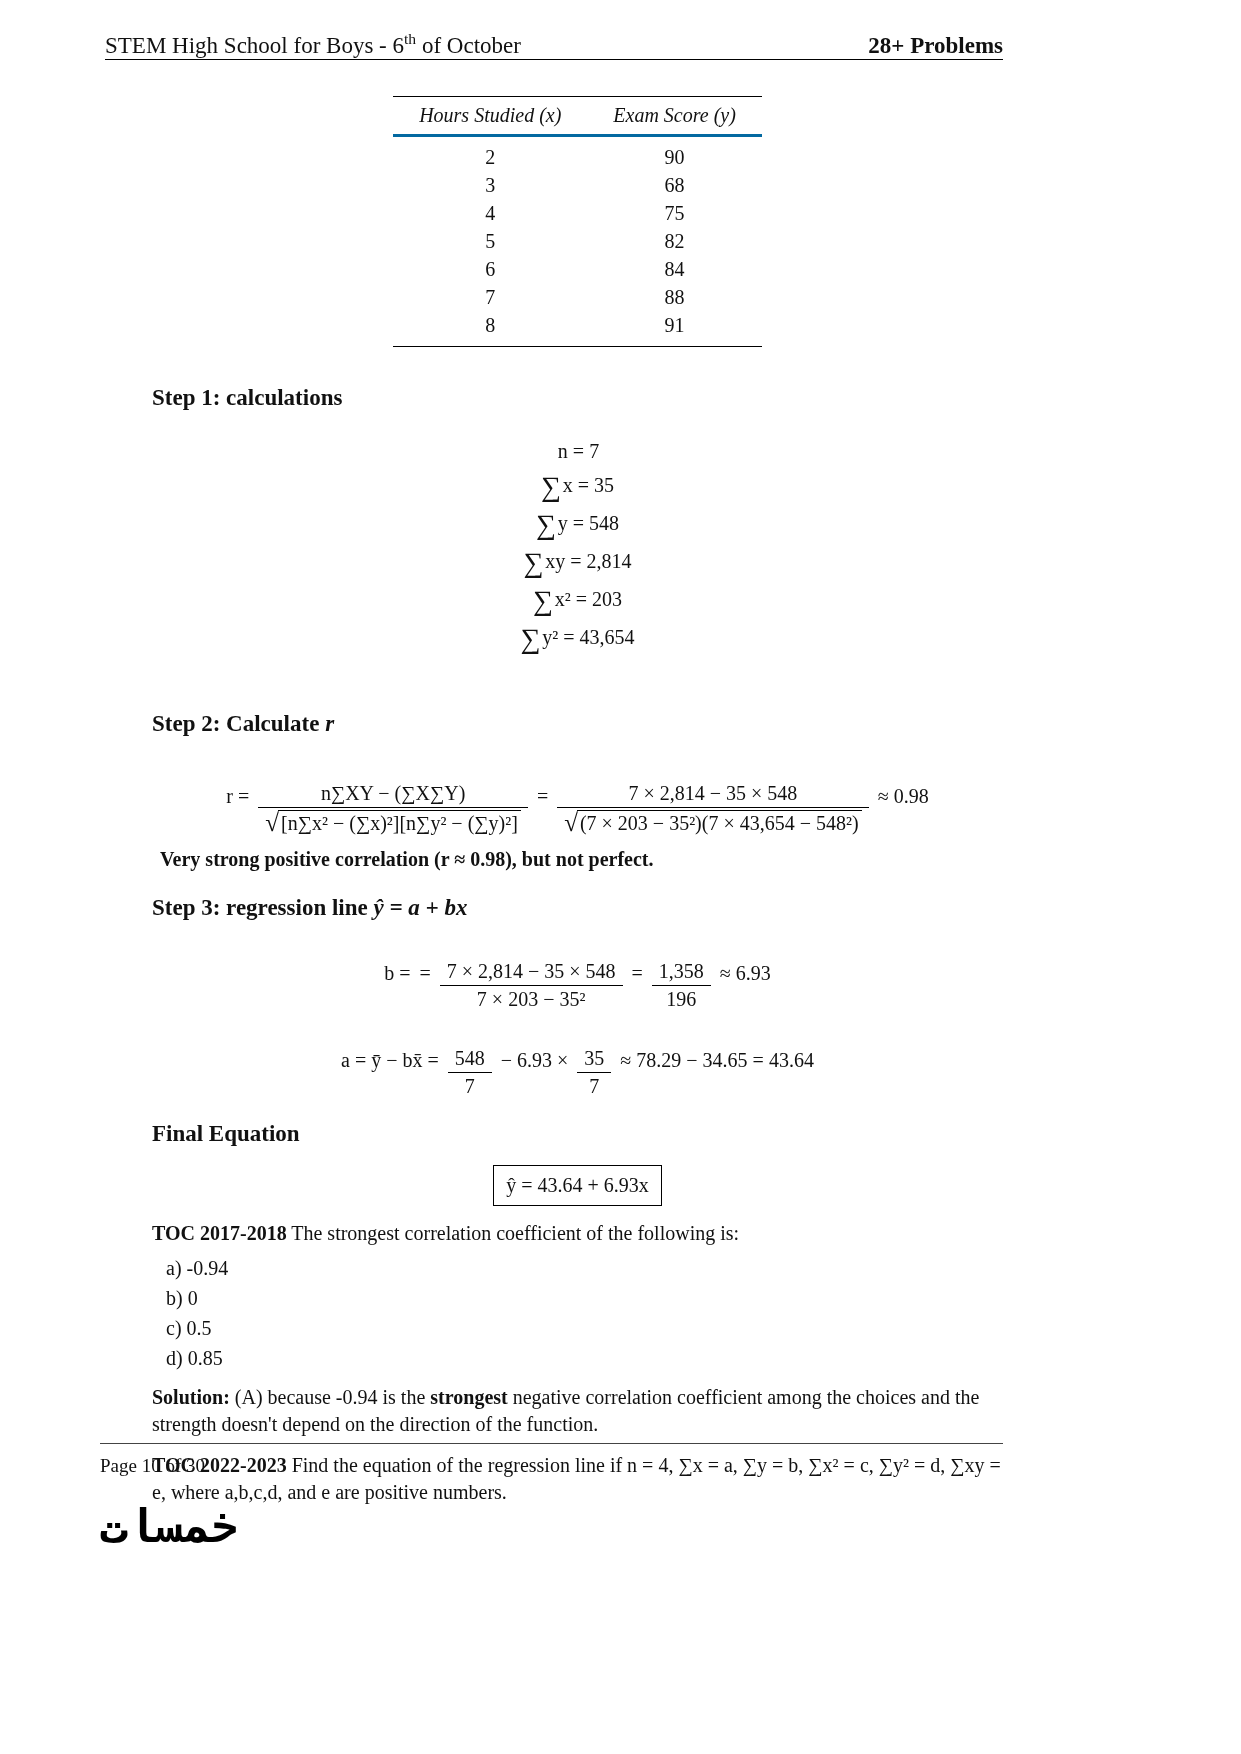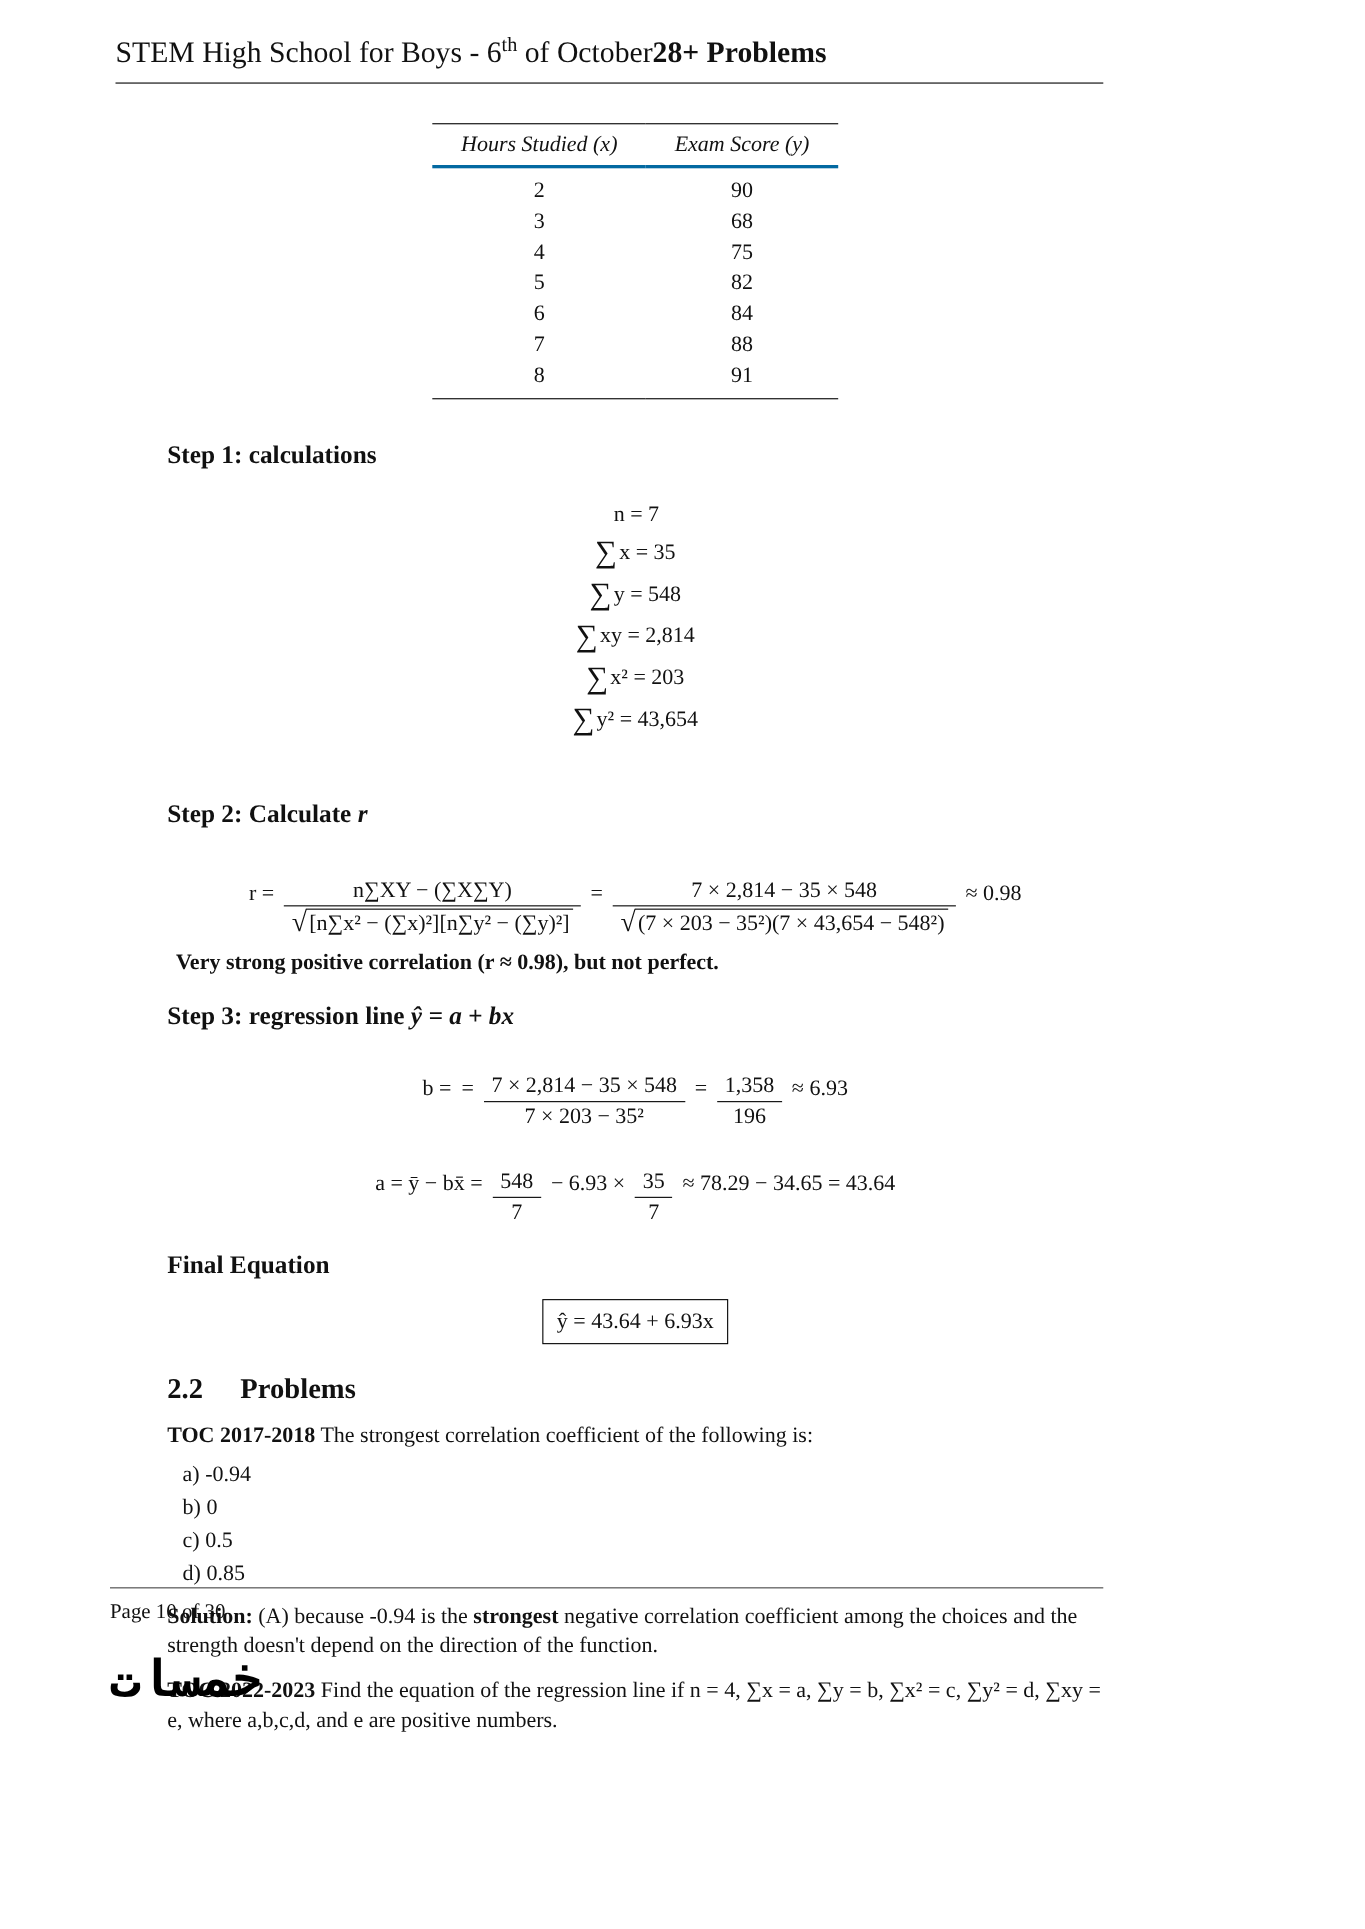--- a/index.html
+++ b/index.html
@@ -5,23 +5,23 @@
   * { box-sizing: border-box; }
   html,body { margin:0; padding:0; background:#e8e8e8; }
   .page {
     width:1241px; height:1754px; margin:0 auto; background:#ffffff;
     position:relative; overflow:hidden; color:#111;
     font-family:"Liberation Serif","DejaVu Serif",serif;
   }
   
   .header {
     margin:30px 238px 0 105px;
-    display:flex; align-items:flex-end;
-    padding-bottom:12px; border-bottom:1.6px solid #000;
-    font-size:27px;
+    display:flex; justify-content:space-between; align-items:flex-end;
+    padding-bottom:0; border-bottom:1.6px solid #000;
+    font-size:23px;
   }
   .header .right { font-weight:bold; }
   .sup { vertical-align:super; font-size:0.68em; }
   
   .content { margin:0 238px 0 152px; }
   
   .table-wrap { display:flex; justify-content:center; margin-top:36px; }
   table { border-collapse:collapse; font-size:20px; }
   table { border-top:1.8px solid #000; border-bottom:1.8px solid #000; }
   thead tr { border-bottom:3px solid #0369a1; }
@@ -215,23 +215,20 @@
         <span class="den">7</span>
       </span>
       <span>≈ 78.29 − 34.65 = 43.64</span>
     </div>
 
     <h2 class="step-heading h-final">Final Equation</h2>
     <div class="box-wrap">
       <span class="boxed">ŷ = 43.64 + 6.93x</span>
     </div>
 
-    <div class="section-heading">
-      <span class="num">2.2</span><span>Problems</span>
-    </div>
 
     <p class="para"><b>TOC 2017-2018</b><span> The strongest correlation coefficient of the following is:</span></p>
 
     <div class="options">
       <div class="option">a) -0.94</div>
       <div class="option">b) 0</div>
       <div class="option">c) 0.5</div>
       <div class="option">d) 0.85</div>
     </div>
 

